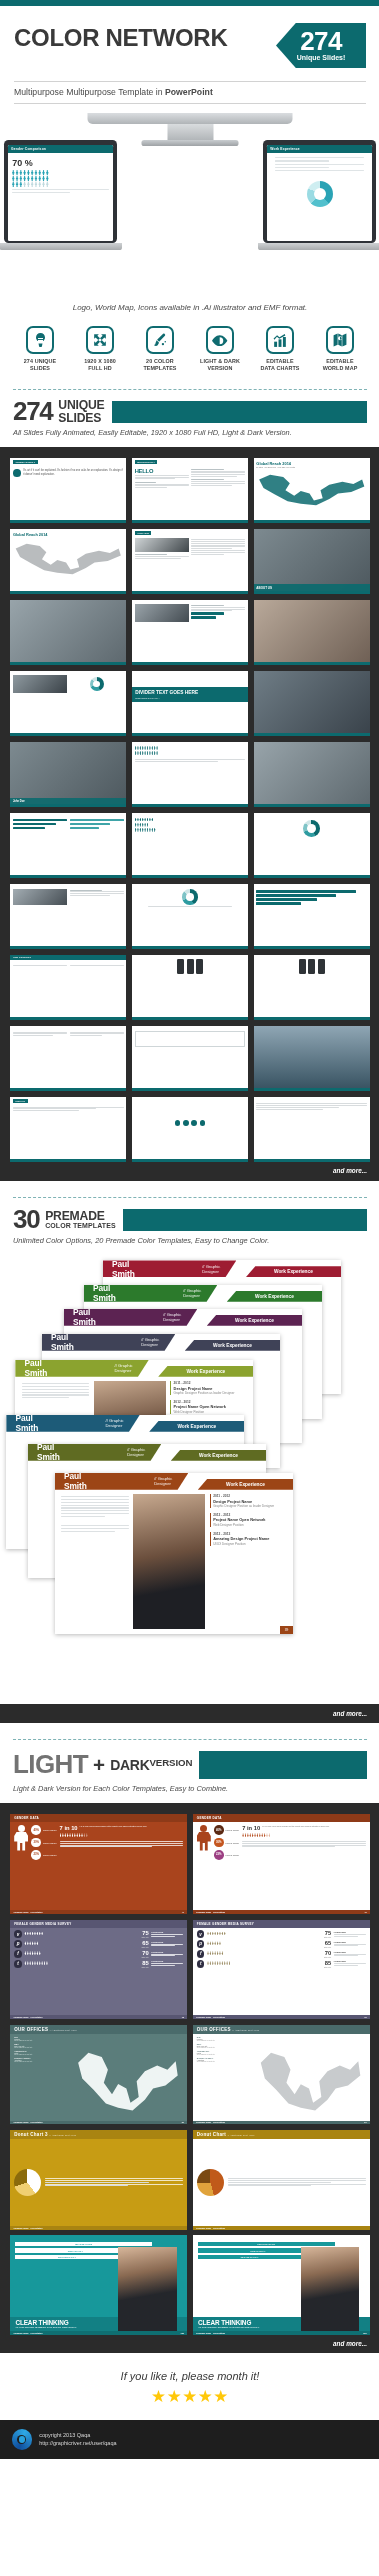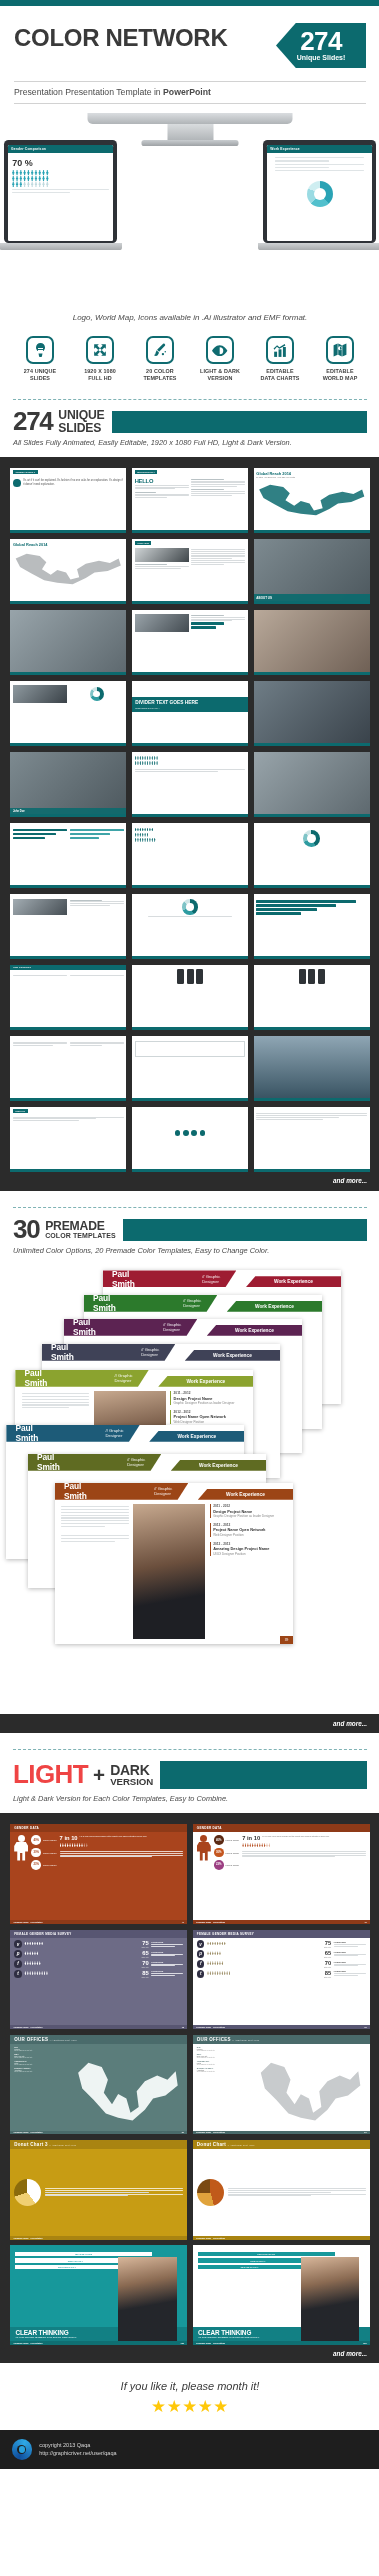--- a/index.html
+++ b/index.html
@@ -81,21 +81,21 @@
   .mon-stand { width:205px; height:10.3px; margin:0 auto;
     background:linear-gradient(180deg,#dadde0,#b0b4b7); border-radius:0 0 5.1px 5.1px; }
 
   .gear-wrap { width:48px; height:48px; position:relative; }
   .logo-text { margin-top:4.5px; font-size:13px; font-weight:bold; letter-spacing:-0.2px; }
   .logo-text .a { color:#1fa2c6; }
   .logo-text .b { color:#6d7478; font-weight:normal; }
   .logo-tag { font-size:3.5px; color:#9aa0a4; letter-spacing:1.3px; margin-top:1.3px; text-align:center; }
 
   .mock-caption { text-align:center; font-size:8px; font-style:italic; color:#4a4a4a;
-    margin-top:11px; }
+    margin-top:1px; }
 
   
   .features { display:flex; justify-content:space-between; padding:14px 13px 0 13px; }
   .feat { width:54px; text-align:center; }
   .feat-ic { width:28px; height:28px; margin:0 auto; border:2.6px solid #0f6b70;
     border-radius:7px; display:flex; align-items:center; justify-content:center; }
   .feat-lbl { font-size:5.4px; font-weight:bold; color:#3f3f3f; margin-top:3.9px;
     line-height:1.32; letter-spacing:0.1px; }
 
   
@@ -105,23 +105,23 @@
   .sh-num { font-size:26px; font-weight:bold; color:#3a3a3a; line-height:0.95;
     letter-spacing:-1.3px; margin-right:5.8px; }
   .sh-txt { display:flex; flex-direction:column; justify-content:center; margin-right:7.7px; }
   .sh-t1 { font-size:12.2px; font-weight:bold; color:#3a3a3a; line-height:1.0; letter-spacing:-0.2px; }
   .sh-t2 { font-size:12.2px; font-weight:bold; color:#3a3a3a; line-height:1.0; letter-spacing:-0.2px; }
   .sh-t2.small { font-size:7px; letter-spacing:0.1px; }
   .sh-bar { flex:1; background:#0c6a6e; align-self:stretch; margin-top:1.9px; margin-bottom:1.3px; }
   .sect-sub { font-size:7.4px; font-style:italic; color:#4a4a4a; margin-top:3.9px; }
 
   .sh-ld { display:flex; align-items:center; }
-  .ld-light { font-size:26px; font-weight:bold; color:#ef4444; letter-spacing:-0.6px; }
+  .ld-light { font-size:26px; font-weight:bold; color:#737373; letter-spacing:-0.6px; }
   .ld-plus { font-size:20.6px; font-weight:bold; color:#3a3a3a; margin:0 5.1px; }
-  .ld-dark { display:flex; flex-direction:column; line-height:1; }
+  .ld-dark { display:flex; flex-direction:row; line-height:1; }
   .ld-d1 { font-size:14px; font-weight:bold; color:#3a3a3a; letter-spacing:-0.3px; }
   .ld-d2 { font-size:9.7px; font-weight:bold; color:#3a3a3a; letter-spacing:-0.1px; }
 
   
   .gallery { background:#2b2b2b; padding:11px 10.3px 5.1px 10.3px; margin-top:10.3px; }
   .grid { display:grid; grid-template-columns:repeat(3,1fr); gap:5.8px 5.8px; }
   .thumb { background:#fff; aspect-ratio:16/9; position:relative; overflow:hidden;
     font-size:1.9px; }
   .t-head { background:#0c6a6e; color:#fff; font-size:2.3px; font-weight:bold;
     padding:1.3px 2.6px; letter-spacing:0.1px; }
@@ -241,21 +241,21 @@
       </div>
       <div class="badge-wrap">
         <div class="badge">
           <div class="badge-num">274</div>
           <div class="badge-lbl">Unique Slides!</div>
         </div>
       </div>
     </div>
     <div class="rule-box">
       <div class="rule-text">
-        <span>Presentation Presentation Template in </span><b>PowerPoint</b>
+        <span>Multipurpose Multipurpose Template in </span><b>PowerPoint</b>
       </div>
     </div>
   </div>
 
   <div class="mock">
 
     <div class="mock-laptopL">
       <div class="mock-scr">
         <div class="mini-bar">Gender Comparison</div>
         <div class="mini-pct">70 %</div>

